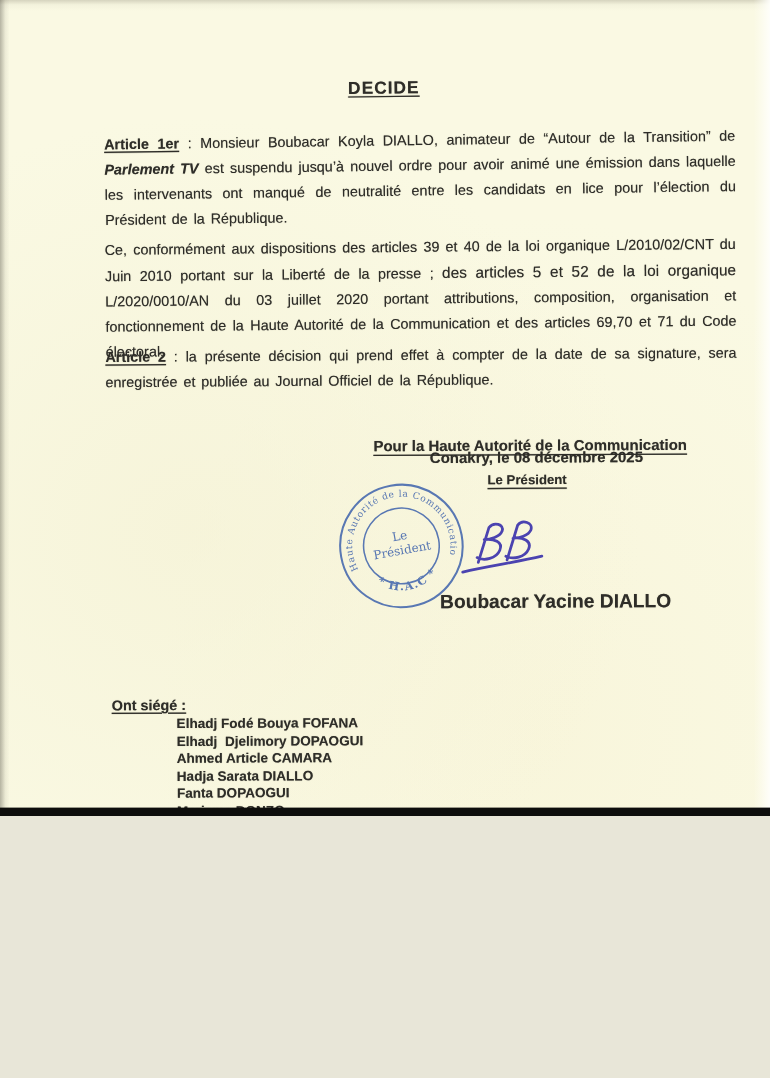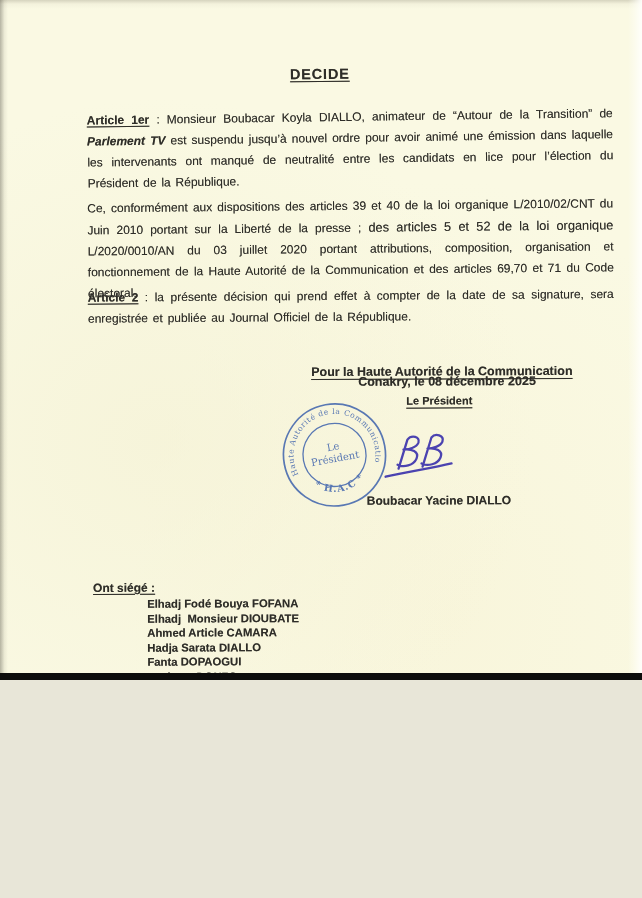--- a/index.html
+++ b/index.html
@@ -92,21 +92,21 @@
     position: absolute; left: 279px; top: 400px;
     width: 110px; height: 110px;
     opacity: 0.88;
   }
   .signature-wrap {
     position: absolute; left: 378px; top: 429px;
     width: 95px; height: 58px;
   }
   .signer-name {
     position: absolute; left: 366px; top: 494px;
-    font-size: 12px; font-weight: bold;
+    font-size: 16px; font-weight: bold;
   }
   .attendees-heading {
     position: absolute; left: 92px; top: 580px;
     font-size: 12px; font-weight: bold;
     text-decoration: underline;
     text-underline-offset: 2px;
   }
   .attendees-list {
     position: absolute; left: 146px; top: 596px;
     font-size: 11.3px; font-weight: bold;
@@ -169,21 +169,21 @@
         </g>
       </svg>
     </div>
 
     <div class="signer-name txt">Boubacar Yacine DIALLO</div>
 
     <div class="attendees-heading txt">Ont siégé :</div>
 
     <div class="attendees-list txt">
       <div class="attendee-name">Elhadj Fodé Bouya FOFANA</div>
-      <div class="attendee-name">Elhadj  Monsieur DIOUBATE</div>
+      <div class="attendee-name">Elhadj  Djelimory DOPAOGUI</div>
       <div class="attendee-name">Ahmed Article CAMARA</div>
       <div class="attendee-name">Hadja Sarata DIALLO</div>
       <div class="attendee-name">Fanta DOPAOGUI</div>
       <div class="attendee-name">Mariama DONZO</div>
       <div class="attendee-name">Ahmed TOURE</div>
     </div>
 
   </div>
 
   <div class="scan-edge-left"></div>

